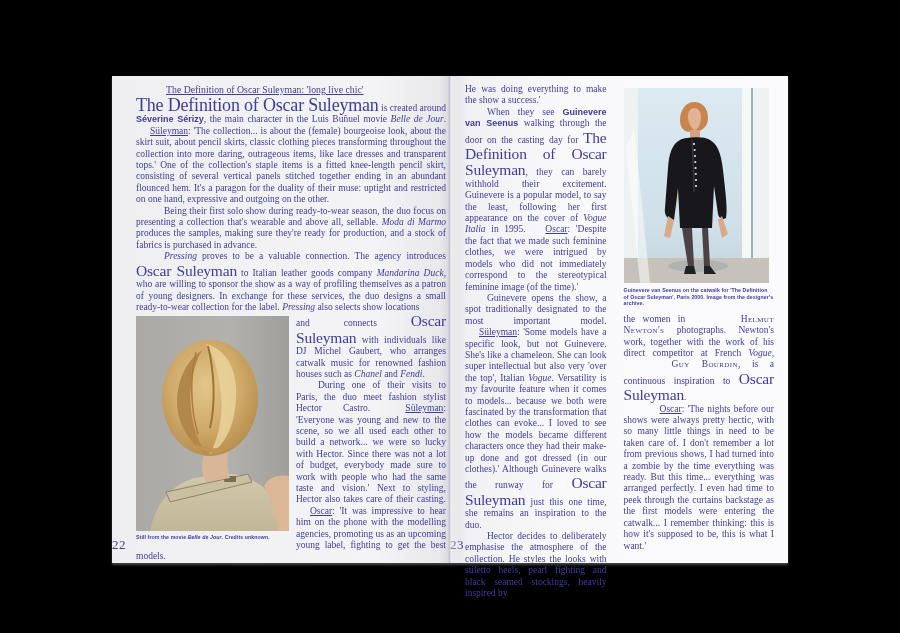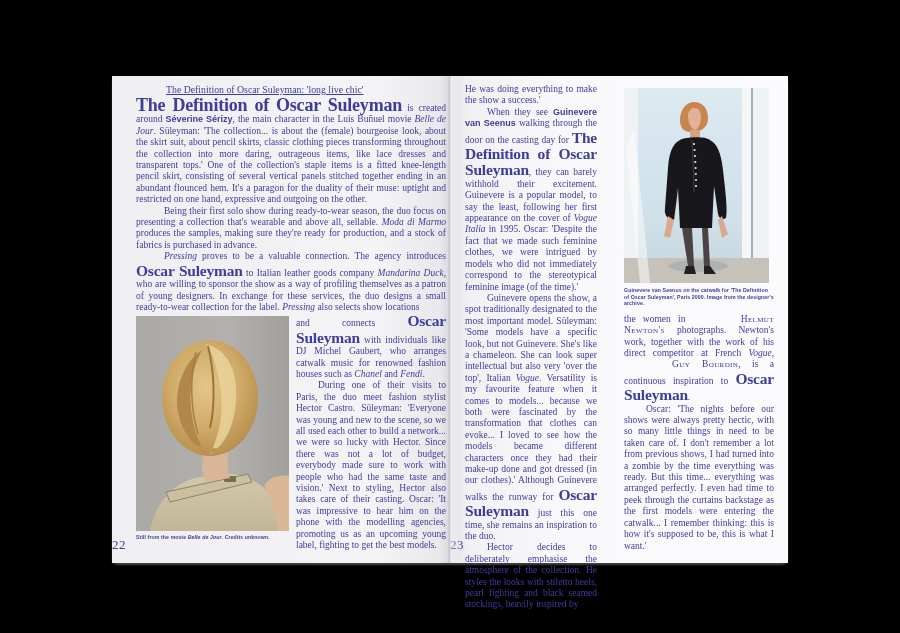--- a/index.html
+++ b/index.html
@@ -5,38 +5,37 @@
   html,body{margin:0;padding:0;}
   body{
     width:900px;height:633px;overflow:hidden;
     background:#000;
     font-family:"Liberation Serif",serif;
   }
   .spread{
     position:absolute;left:112px;top:76px;width:676px;height:487px;
     display:flex;
     box-shadow:0 2px 2px rgba(150,150,150,.45), 0 6px 18px rgba(0,0,0,.9);
-    border-radius:6px;
   }
   .page{position:relative;width:338px;height:487px;box-sizing:border-box;color:#3f3c9d;}
   .page-left{background:linear-gradient(90deg,#efeef1 0%,#f4f3f5 78%,#e9e8eb 96%,#f1f0f2 100%);padding:8px 4px 0 24px;}
   .page-right{background:linear-gradient(90deg,#dedde2 0%,#f1f0f3 5%,#f9f8fa 35%,#fbfafc 100%);padding:8px 14px 0 15px;}
   .fold{position:absolute;left:327px;top:0;width:22px;height:100%;pointer-events:none;
     background:linear-gradient(90deg,rgba(40,40,70,0) 0%,rgba(40,40,70,.10) 40%,rgba(25,25,55,.22) 49%,rgba(255,255,255,.45) 53%,rgba(245,245,250,0) 100%);}
 
   
   .body-p{font-size:9.5px;line-height:11.4px;text-align:justify;hyphens:auto;}
   .indent{text-indent:28px;}
   .indent-sm{text-indent:22px;}
   .seg{}
-  .seg-display{font-family:"Liberation Serif",serif;font-size:15.5px;line-height:1;letter-spacing:-.2px;font-weight:bold;}
+  .seg-display{font-family:"Liberation Serif",serif;font-size:15.5px;line-height:1;letter-spacing:-.2px;}
   .p1-lead .seg-display{font-size:18px;}
   .seg-boldsans{font-family:"Liberation Sans",sans-serif;font-weight:700;font-size:9px;}
   .seg-italic{font-style:italic;}
-  .seg-under{text-underline-offset:1px;}
+  .seg-under{text-decoration:underline;text-underline-offset:1px;margin-left:14px;}
   .seg-smallcaps{font-variant:small-caps;letter-spacing:.4px;padding-left:48px;}
 
   .header-link{
     font-size:9.8px;line-height:12px;margin-left:30px;
     text-decoration:underline;text-underline-offset:1px;cursor:pointer;
   }
   .caption{
     font-family:"Liberation Sans",sans-serif;font-weight:700;
     font-size:5.2px;line-height:6.6px;letter-spacing:.1px;text-align:left;
   }
@@ -45,21 +44,21 @@
     font-size:13px;letter-spacing:.5px;
   }
   .page-right .page-number{width:309px;}
 
   
   .fig-left{float:left;width:153px;margin:3px 7px 0 0;}
   .fig-left svg{display:block;width:153px;height:215px;}
   .fig-left .caption{margin-top:3px;width:150px;}
 
   
-  .cols{display:flex;gap:27px;}
+  .cols{display:flex;gap:17px;}
   .col1{width:143px;}
   .col2{width:152px;}
   .photo{display:block;width:145px;height:195px;margin-top:4px;}
   .col2 .caption{margin-top:4px;width:150px;margin-bottom:7px;}
 </style>
 </head>
 <body>
 
 <div class="spread">
 

